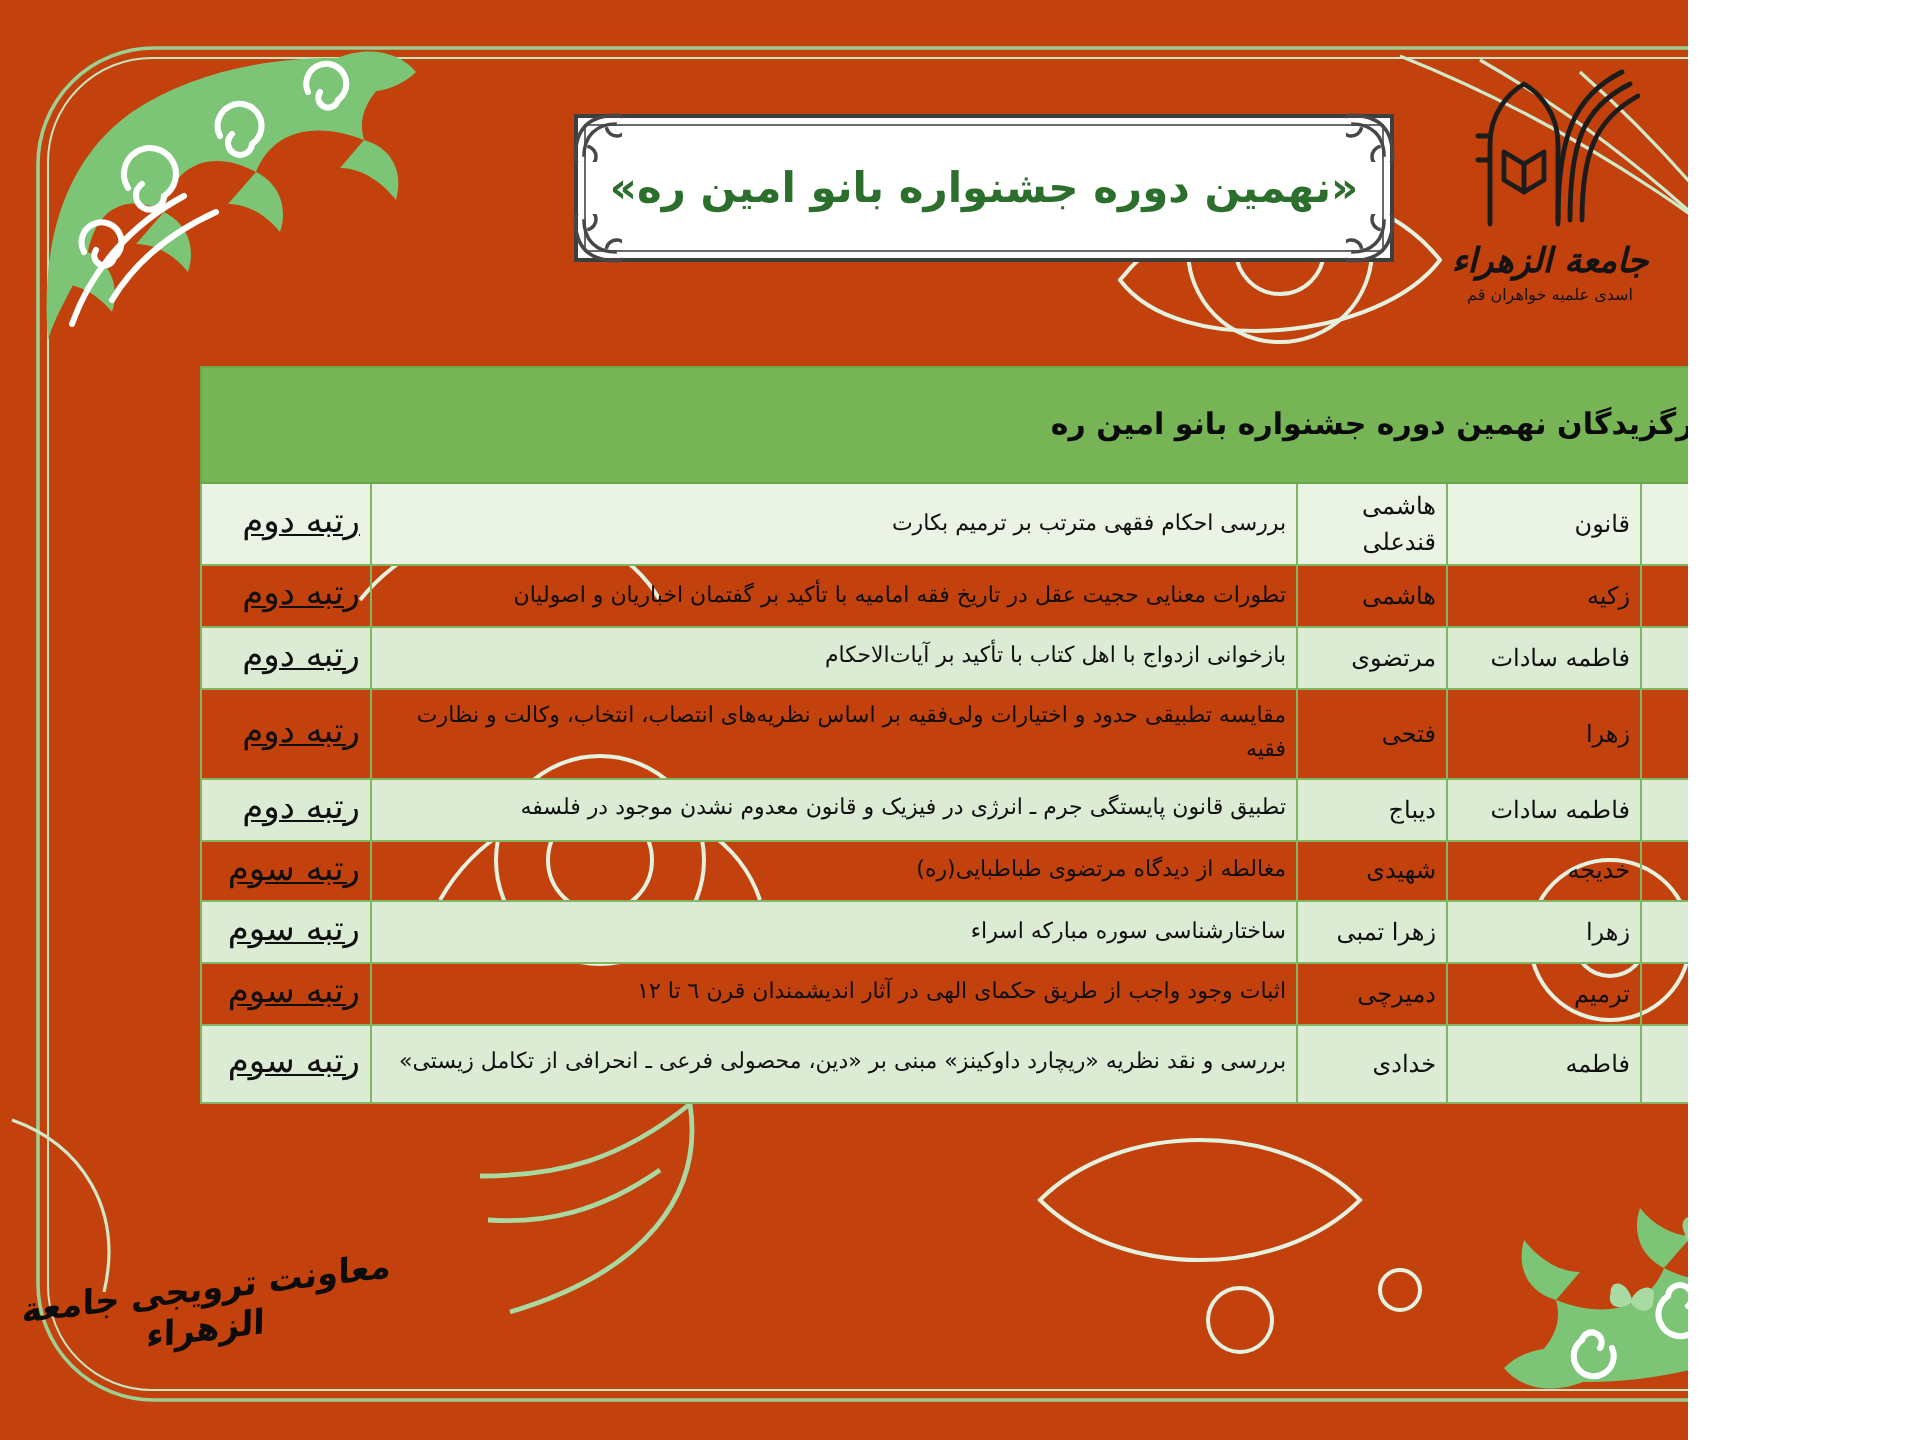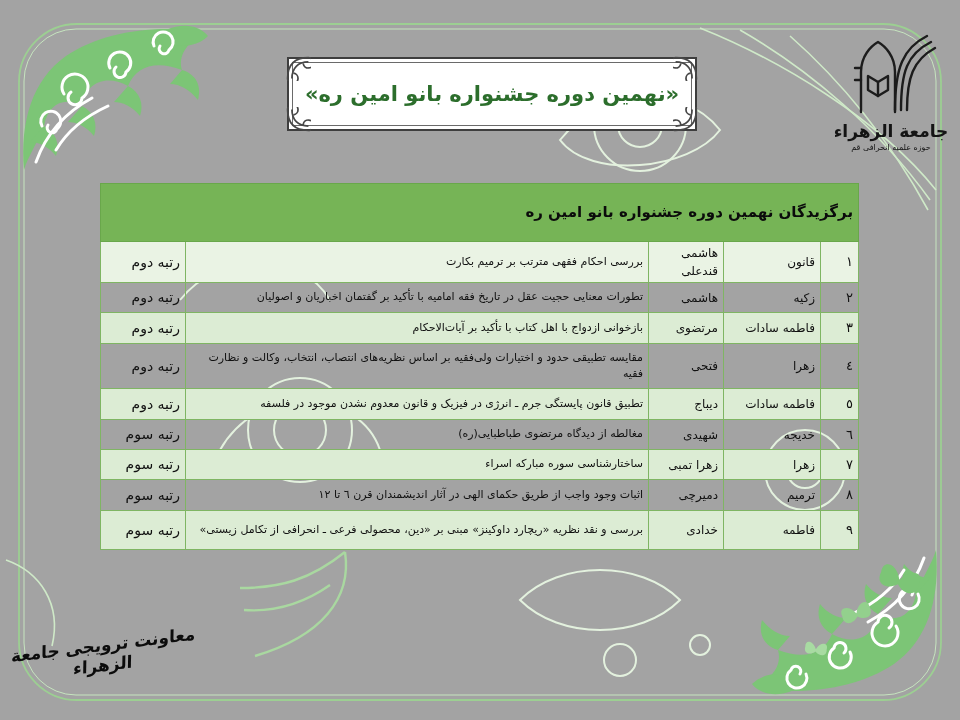--- a/index.html
+++ b/index.html
@@ -1,17 +1,17 @@
 <!DOCTYPE html>
 <html lang="fa"><head>
 <meta charset="utf-8">
 <style>
   html,body{margin:0;padding:0;}
   .page{
-    position:relative; width:960px; height:720px; background:#a3a3a3;
+    position:relative; width:844px; height:720px; background:#c2410c;
     overflow:hidden; font-family:"DejaVu Sans",sans-serif; color:#111;
   }
   svg.bg{position:absolute; left:0; top:0; width:960px; height:720px;}
 
   
   .plaque{
     position:absolute; left:287px; top:57px; width:410px; height:74px;
     border:2px solid #3e3e3e; background:#fff; box-sizing:border-box; padding:3px;
   }
   .plaque-inner{
@@ -24,37 +24,37 @@
   .pc{position:absolute; width:26px; height:26px;}
   .pc-tl{left:-4px; top:-4px;}
   .pc-tr{right:-4px; top:-4px; transform:scaleX(-1);}
   .pc-bl{left:-4px; bottom:-4px; transform:scaleY(-1);}
   .pc-br{right:-4px; bottom:-4px; transform:scale(-1,-1);}
 
   
   .logo{
     position:absolute; right:10px; top:32px; width:118px; text-align:center; direction:rtl;
   }
-  .logo-name{font-size:17px; font-weight:bold; color:#141414; line-height:1.1; margin-top:2px;}
+  .logo-name{font-size:17px; font-weight:bold; color:#141414; line-height:1.1; margin-top:2px;font-style:italic;}
   .logo-sub{font-size:8px; color:#141414; margin-top:2px; white-space:nowrap;}
 
   
   .grid{position:absolute; left:100px; top:183px; width:758px;}
   table{width:100%; border-collapse:collapse; direction:rtl; table-layout:fixed;}
   td{
     border:1px solid #7fb563; text-align:right; vertical-align:middle;
     padding:2px 5px; color:#101010; font-size:12px; line-height:1.5;
     overflow:hidden; box-sizing:border-box;margin-left:48px;
   }
   .thead td{
     background:#76b456; font-weight:bold; font-size:15px; height:58px;
     border-color:#69a74b; color:#0b0b0b;
   }
   td.topic{font-size:11px;}
-  td.rank{font-size:14px;}
+  td.rank{font-size:17px;text-decoration:underline;}
   td.num{font-size:13px;}
   tr.bg1 td{background:#eaf3e4;}
   tr.bgalt td{background:#dcecd4;}
   tr.h38{height:38px;} tr.h30{height:30px;} tr.h31{height:31px;}
   tr.h45{height:45px;} tr.h39{height:39px;}
 
   
   .signature{
     position:absolute; left:8px; top:636px; width:190px; text-align:center;
     direction:rtl; font-size:17px; font-weight:bold; color:#0c0c0c;
@@ -167,21 +167,21 @@
         <path d="M62,78 C62,46 68,28 90,16"></path>
         <path d="M56,78 C56,40 62,22 86,10"></path>
         <path d="M50,78 C50,36 58,16 82,4"></path>
         <path d="M16,80 L16,40 C16,24 26,14 33,10 C40,14 50,24 50,40 L50,80"></path>
         <path d="M23,58 L33,64 L43,58 L43,44 L33,50 L23,44 Z"></path>
         <path d="M33,50 L33,64"></path>
         <path d="M10,36 L16,36 M10,48 L16,48"></path>
       </g>
     </svg>
     <div class="logo-name">جامعة الزهراء</div>
-    <div class="logo-sub">حوزه علمیه انحرافی قم</div>
+    <div class="logo-sub">اسدی علمیه خواهران قم</div>
   </div>
 
   <div class="grid">
     <table>
       <colgroup>
         <col style="width:38px">
           <col style="width:97px">
           <col style="width:75px">
         <col style="width:463px">
           <col style="width:85px">

